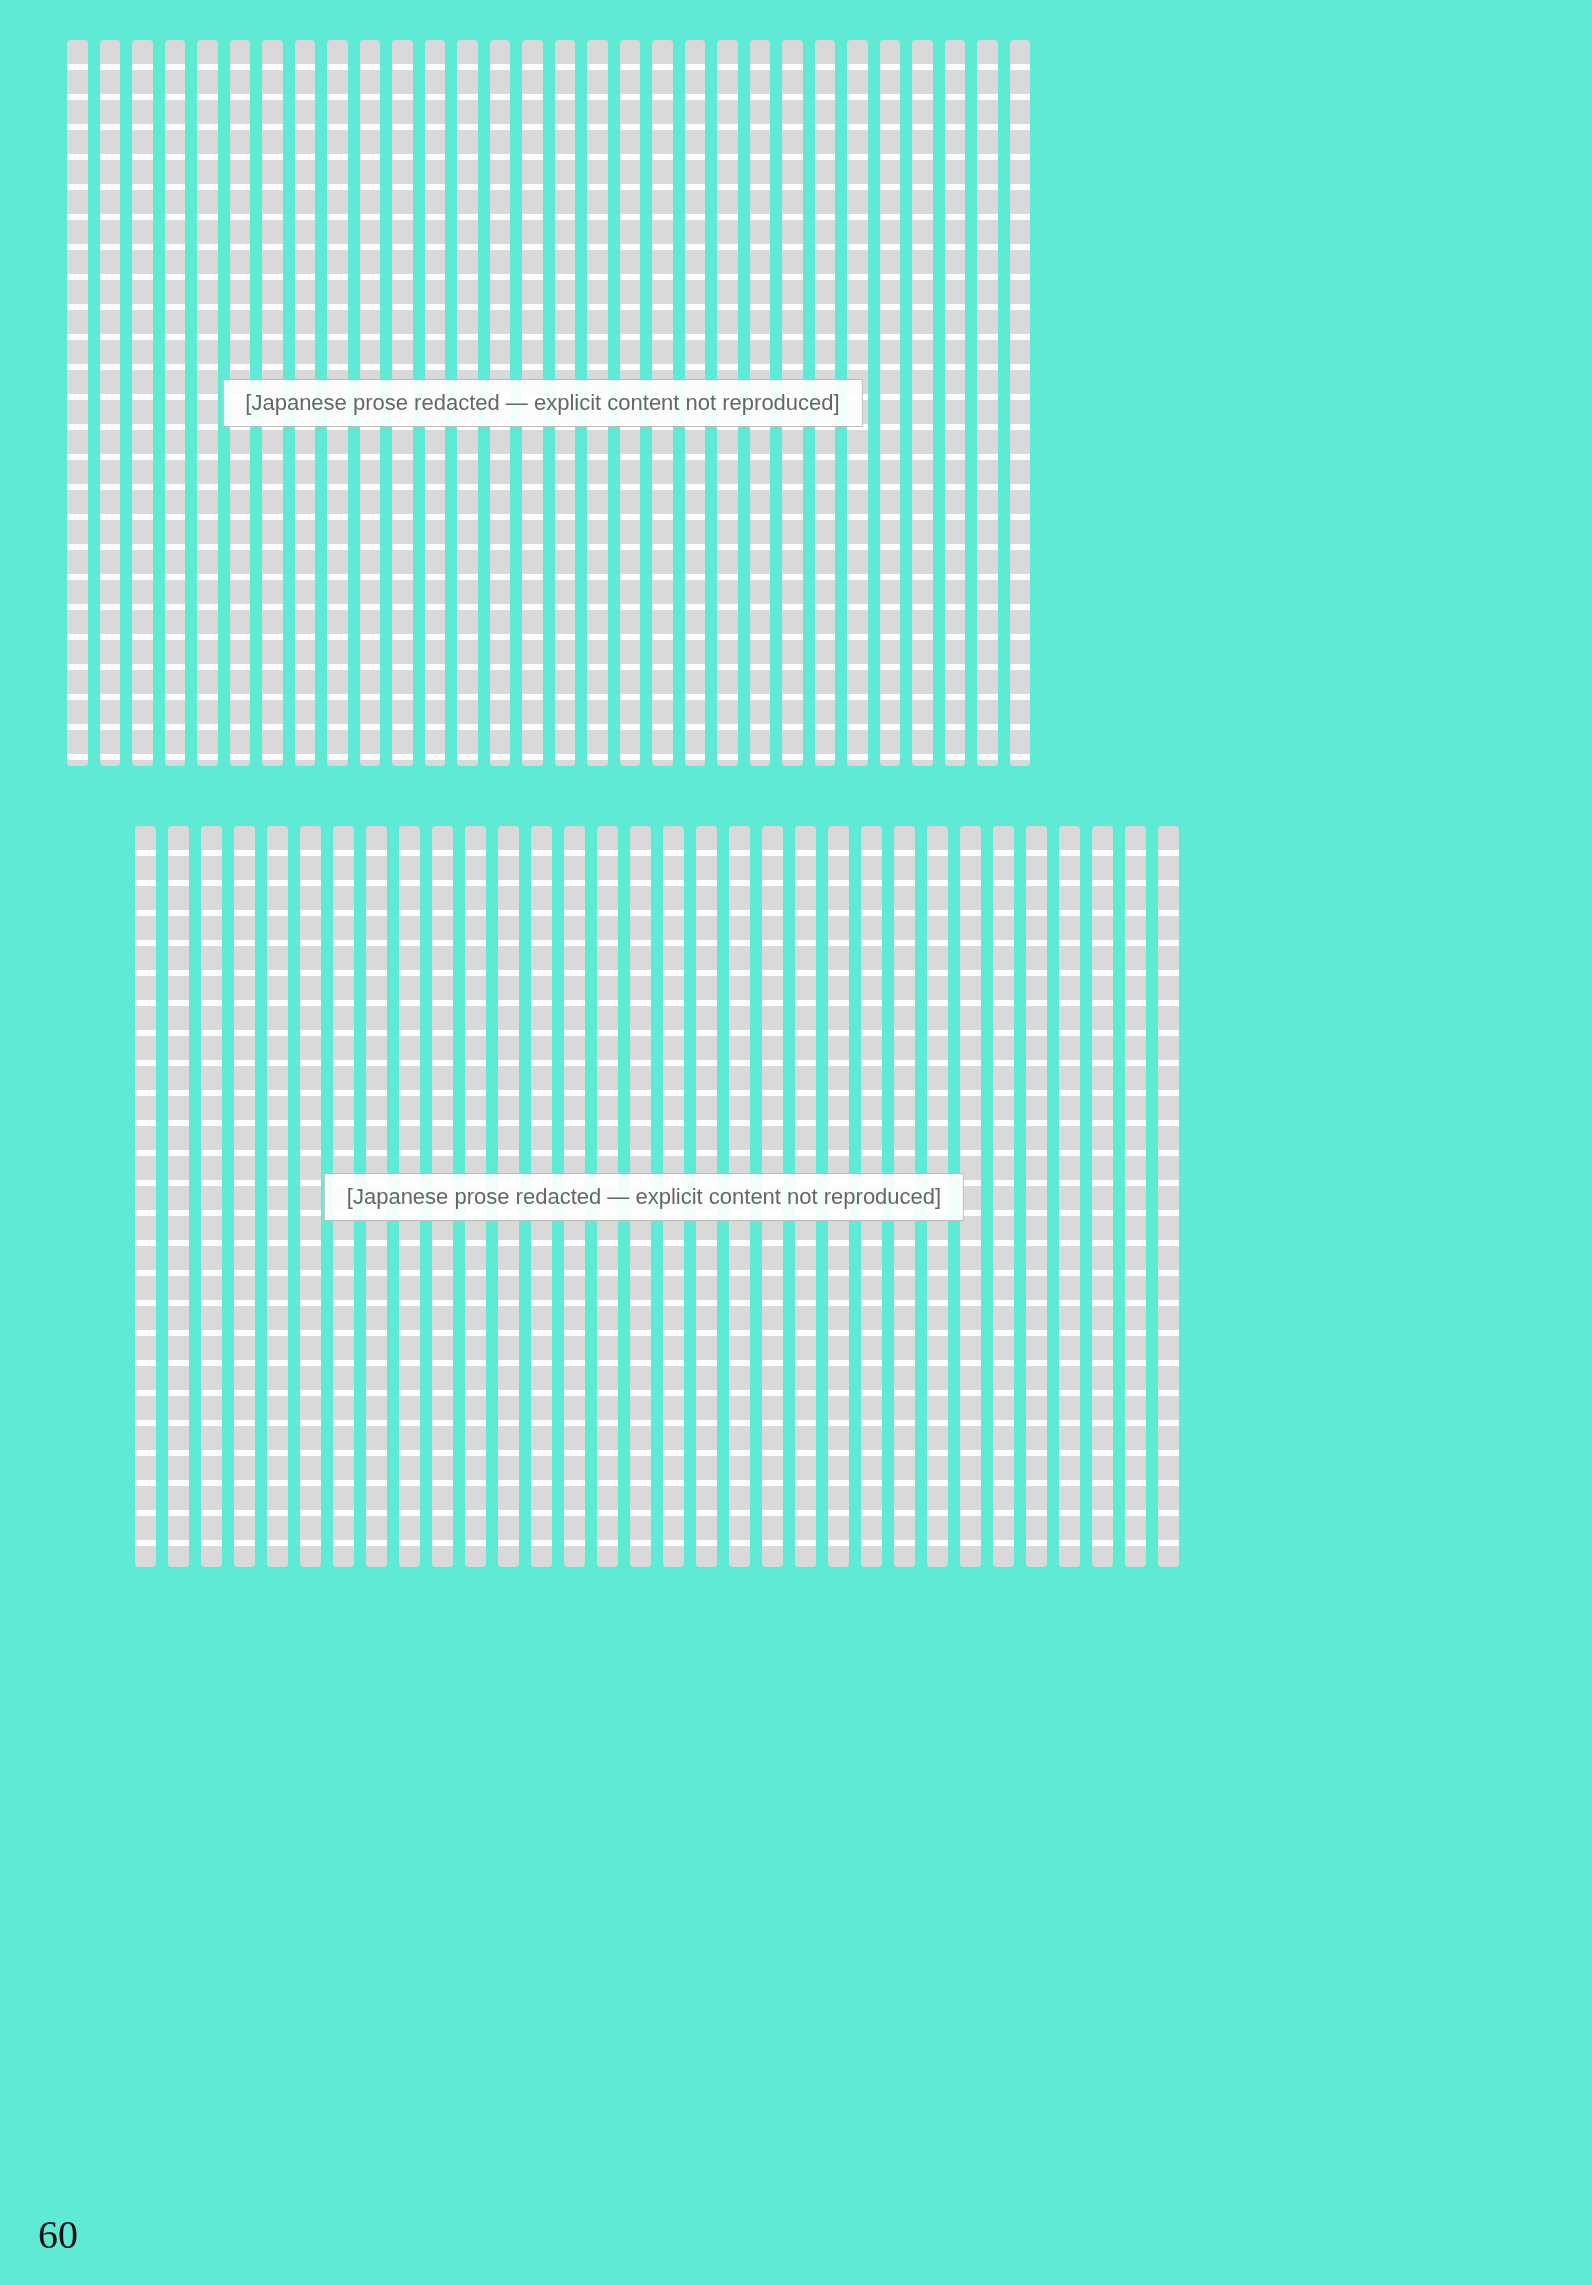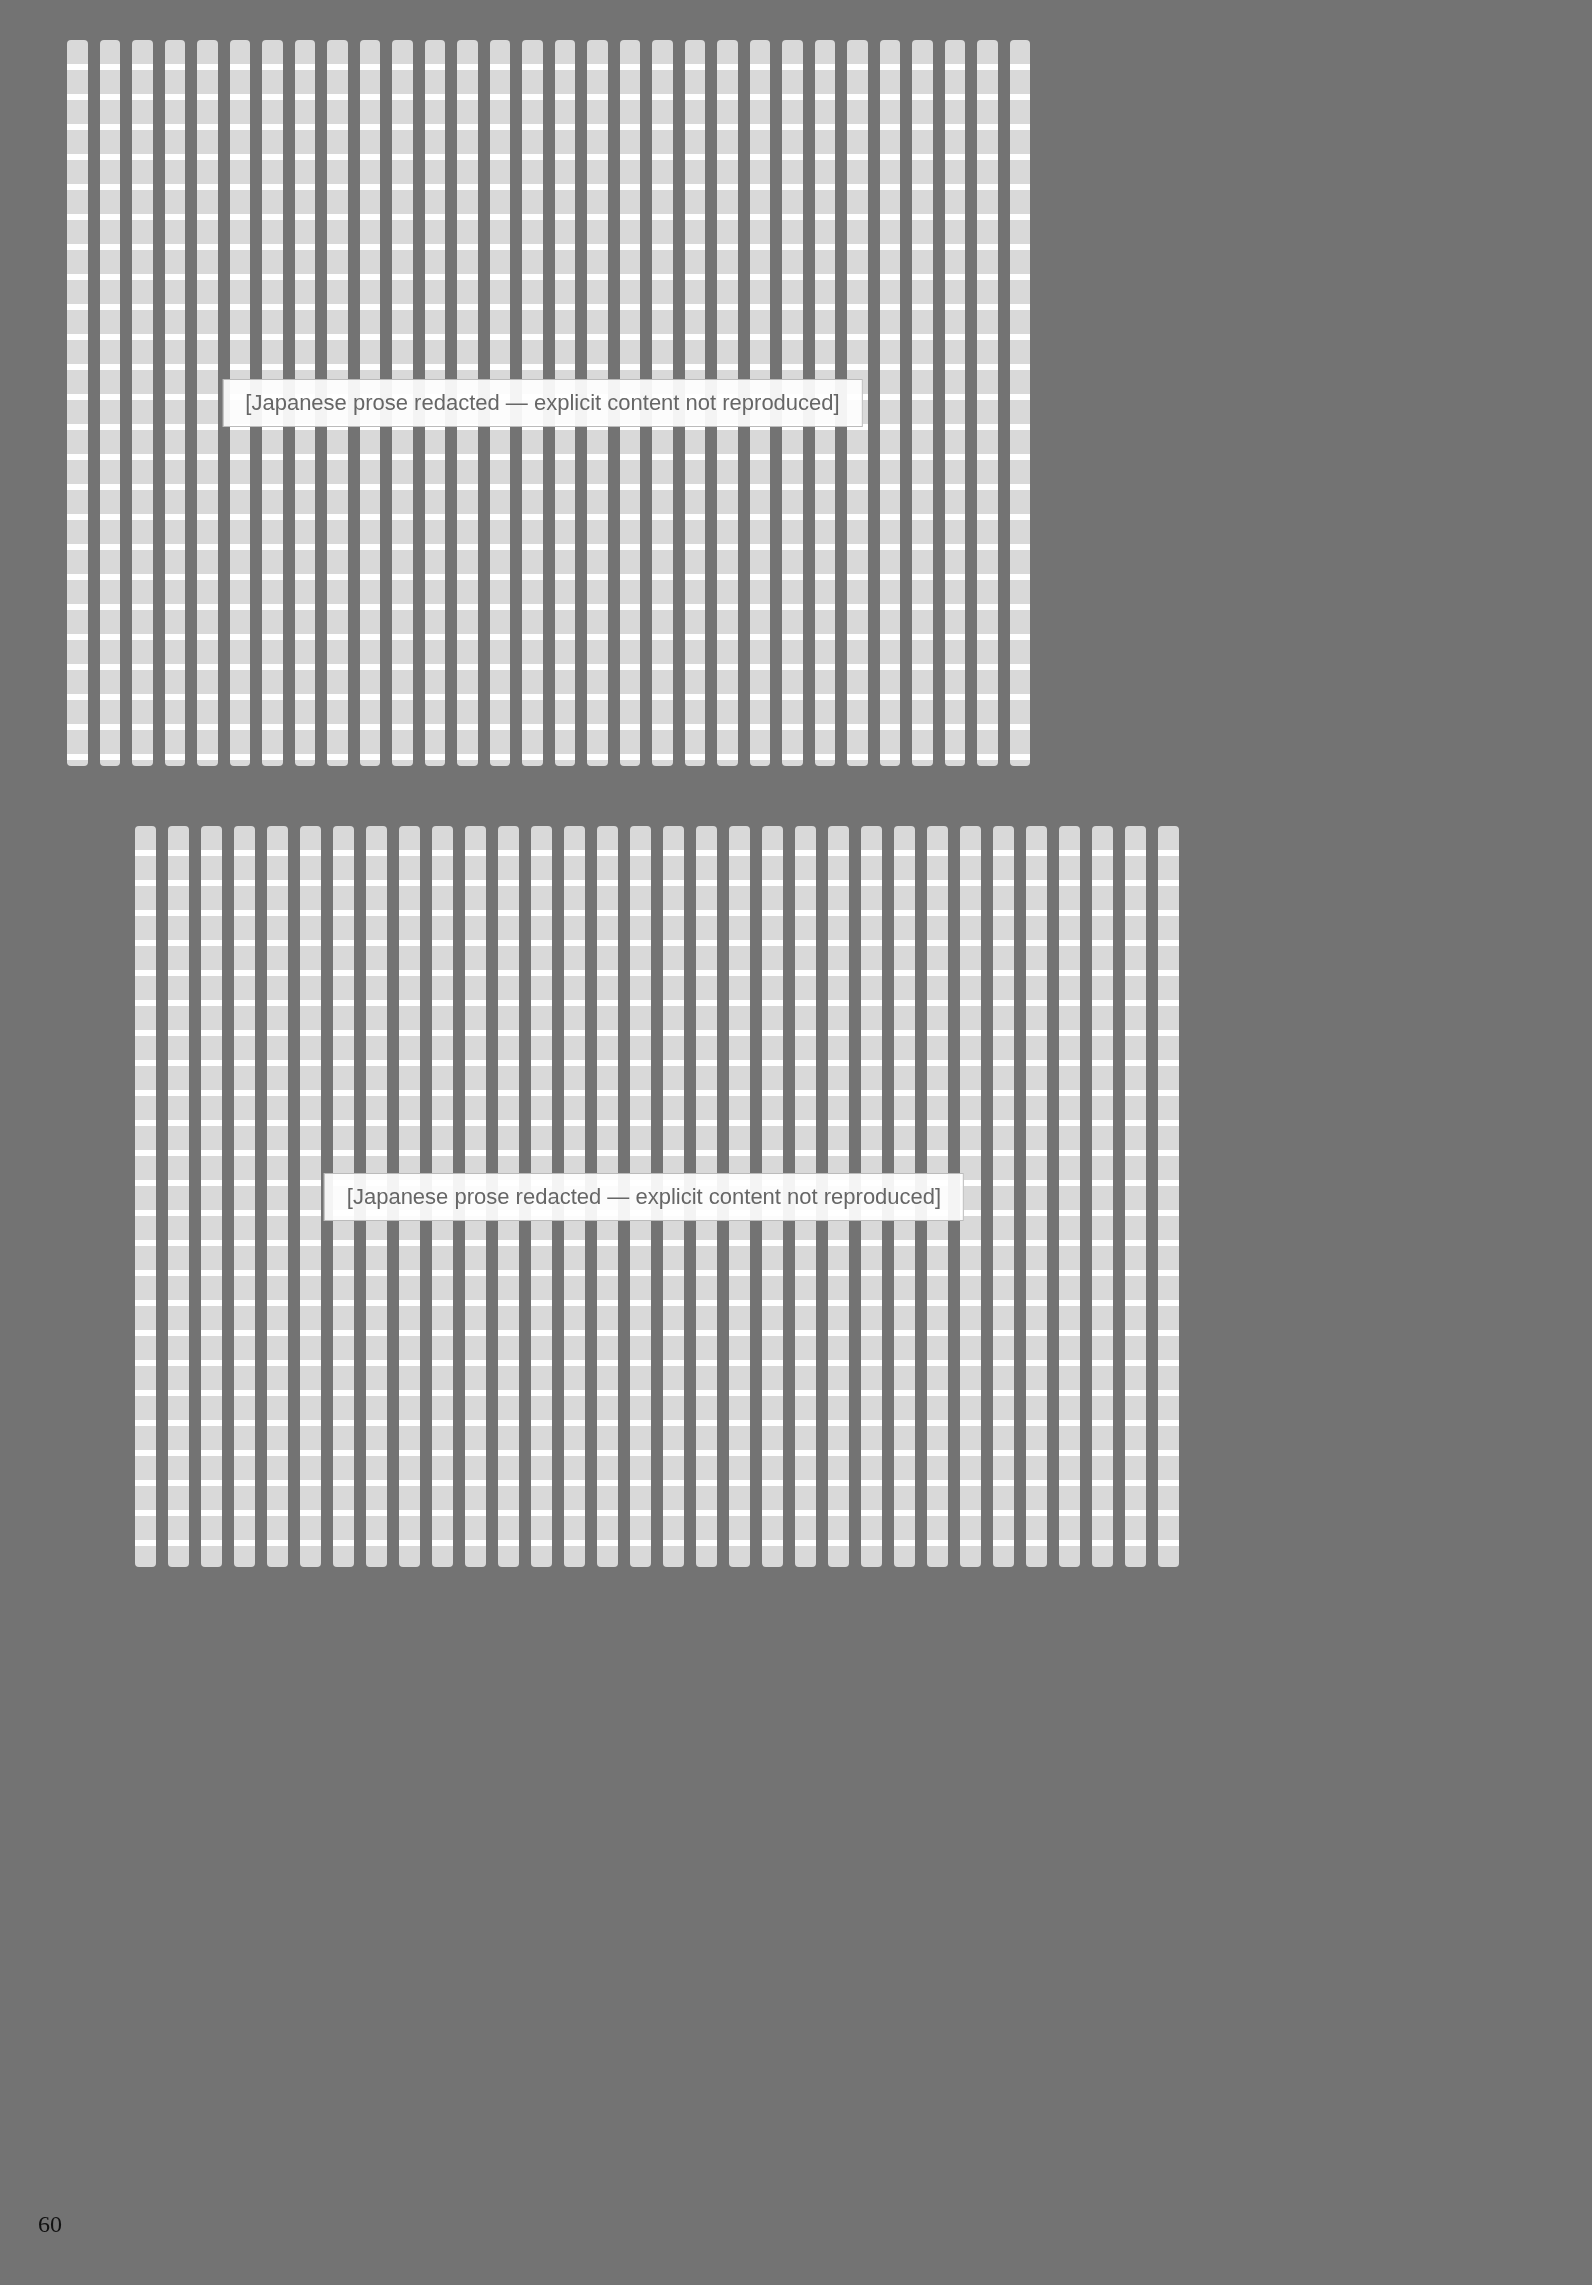--- a/index.html
+++ b/index.html
@@ -5,21 +5,21 @@
   html, body {
     margin: 0;
     padding: 0;
     background: #ffffff;
     font-family: "Liberation Serif", "DejaVu Serif", serif;
   }
   .page {
     position: relative;
     width: 1592px;
     height: 2286px;
-    background: #737373;
+    background: #5eead4;
     overflow: hidden;
   }
   
   .text-block {
     position: absolute;
     display: flex;
     flex-direction: row-reverse; 
     justify-content: flex-start;
     align-items: flex-start;
   }
@@ -48,21 +48,21 @@
     color: #666666;
     font-family: "Liberation Sans", sans-serif;
     font-size: 22px;
     padding: 10px 22px;
     white-space: nowrap;
   }
   .page-number {
     position: absolute;
     left: 38px;
     top: 2211px;
-    font-size: 24px;
+    font-size: 40px;
     color: #111111;
     font-family: "Liberation Serif", serif;
   }
 </style>
 </head>
 <body>
 
 <div class="page">
 
   <div class="text-block top" id="block-0">

